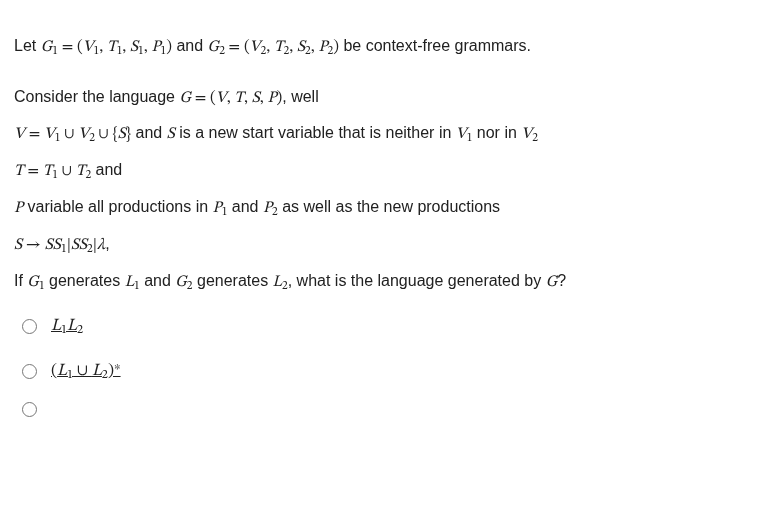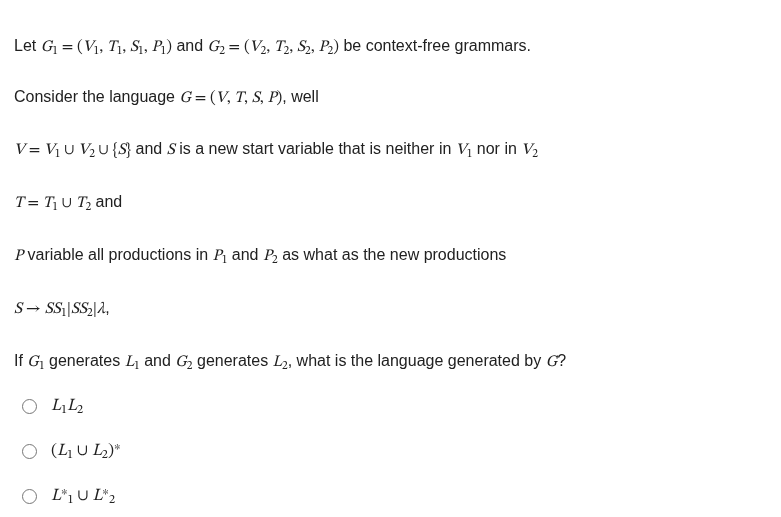--- a/index.html
+++ b/index.html
@@ -7,26 +7,26 @@
     margin: 0;
     padding: 10px 14px;
     font-family: Arial, Helvetica, sans-serif;
     font-size: 16px;
     color: #212121;
     background: #fff;
     width: 781px;
     line-height: 1.55;
   }
   .line { margin-bottom: 6px; margin-top: 24px; }
-  .gap { margin-top: 26px; margin-bottom: 10px; }
+  .gap { margin-top: 10px; margin-bottom: 10px; }
   .math { font-family: 'Cambria Math','STIX Two Math','Times New Roman',serif; font-style: italic; }
   .rm { font-style: normal; }
   .sub { font-size: 0.72em; vertical-align: -0.28em; font-style: normal; }
   .sup { font-size: 0.72em; vertical-align: 0.45em; font-style: normal; }
-  .options { margin-top: 6px; }
+  .options { margin-top: 6px; text-decoration: underline; }
   .opt { display: flex; align-items: center; gap: 14px; margin: 17px 0 17px 8px; }
   .opt input[type=radio] { width: 15px; height: 15px; margin: 0; }
   .opt-label .math { font-size: 17px; }
 </style>
 </head>
 <body>
 
 <div class="line">
   <span>Let </span><span class="math"><span>G</span><span class="sub">1</span><span class="rm"> = </span><span class="rm">(</span><span>V</span><span class="sub">1</span><span class="rm">, </span><span>T</span><span class="sub">1</span><span class="rm">, </span><span>S</span><span class="sub">1</span><span class="rm">, </span><span>P</span><span class="sub">1</span><span class="rm">)</span></span><span> and </span><span class="math"><span>G</span><span class="sub">2</span><span class="rm"> = </span><span class="rm">(</span><span>V</span><span class="sub">2</span><span class="rm">, </span><span>T</span><span class="sub">2</span><span class="rm">, </span><span>S</span><span class="sub">2</span><span class="rm">, </span><span>P</span><span class="sub">2</span><span class="rm">)</span></span><span> be context-free grammars.</span>
 </div>
@@ -37,21 +37,21 @@
 
 <div class="line gap">
   <span class="math"><span>V</span><span class="rm"> = </span><span>V</span><span class="sub">1</span><span class="rm"> ∪ </span><span>V</span><span class="sub">2</span><span class="rm"> ∪ </span><span class="rm">{</span><span>S</span><span class="rm">}</span></span><span> and </span><span class="math"><span>S</span></span><span> is a new start variable that is neither in </span><span class="math"><span>V</span><span class="sub">1</span></span><span> nor in </span><span class="math"><span>V</span><span class="sub">2</span></span>
 </div>
 
 <div class="line gap">
   <span class="math"><span>T</span><span class="rm"> = </span><span>T</span><span class="sub">1</span><span class="rm"> ∪ </span><span>T</span><span class="sub">2</span></span><span> and</span>
 </div>
 
 <div class="line gap">
-  <span class="math"><span>P</span></span><span> variable all productions in </span><span class="math"><span>P</span><span class="sub">1</span></span><span> and </span><span class="math"><span>P</span><span class="sub">2</span></span><span> as what as the new productions</span>
+  <span class="math"><span>P</span></span><span> variable all productions in </span><span class="math"><span>P</span><span class="sub">1</span></span><span> and </span><span class="math"><span>P</span><span class="sub">2</span></span><span> as well as the new productions</span>
 </div>
 
 <div class="line gap">
   <span class="math"><span>S</span><span class="rm"> → </span><span>S</span><span>S</span><span class="sub">1</span><span class="rm">|</span><span>S</span><span>S</span><span class="sub">2</span><span class="rm">|</span><span>λ</span></span><span>,</span>
 </div>
 
 <div class="line gap">
   <span>If </span><span class="math"><span>G</span><span class="sub">1</span></span><span> generates </span><span class="math"><span>L</span><span class="sub">1</span></span><span> and </span><span class="math"><span>G</span><span class="sub">2</span></span><span> generates </span><span class="math"><span>L</span><span class="sub">2</span></span><span>, what is the language generated by </span><span class="math"><span>G</span></span><span>?</span>
 </div>
 
@@ -66,19 +66,16 @@
 
   <label class="opt">
     <input type="radio" name="ans" style="">
     <span class="opt-label">
       <span class="math"><span class="rm">(</span><span>L</span><span class="sub">1</span><span class="rm"> ∪ </span><span>L</span><span class="sub">2</span><span class="rm">)</span><span class="sup rm">∗</span></span>
     </span>
   </label>
 
   <label class="opt">
     <input type="radio" name="ans" style="">
-    <span class="opt-label">
-      <span class="math"><span>L</span><span class="sup rm">∗</span><span class="sub">1</span><span class="rm"> ∪ </span><span>L</span><span class="sup rm">∗</span><span class="sub">2</span></span>
-    </span>
   </label>
 
 
 </div>
 
 </body></html>

